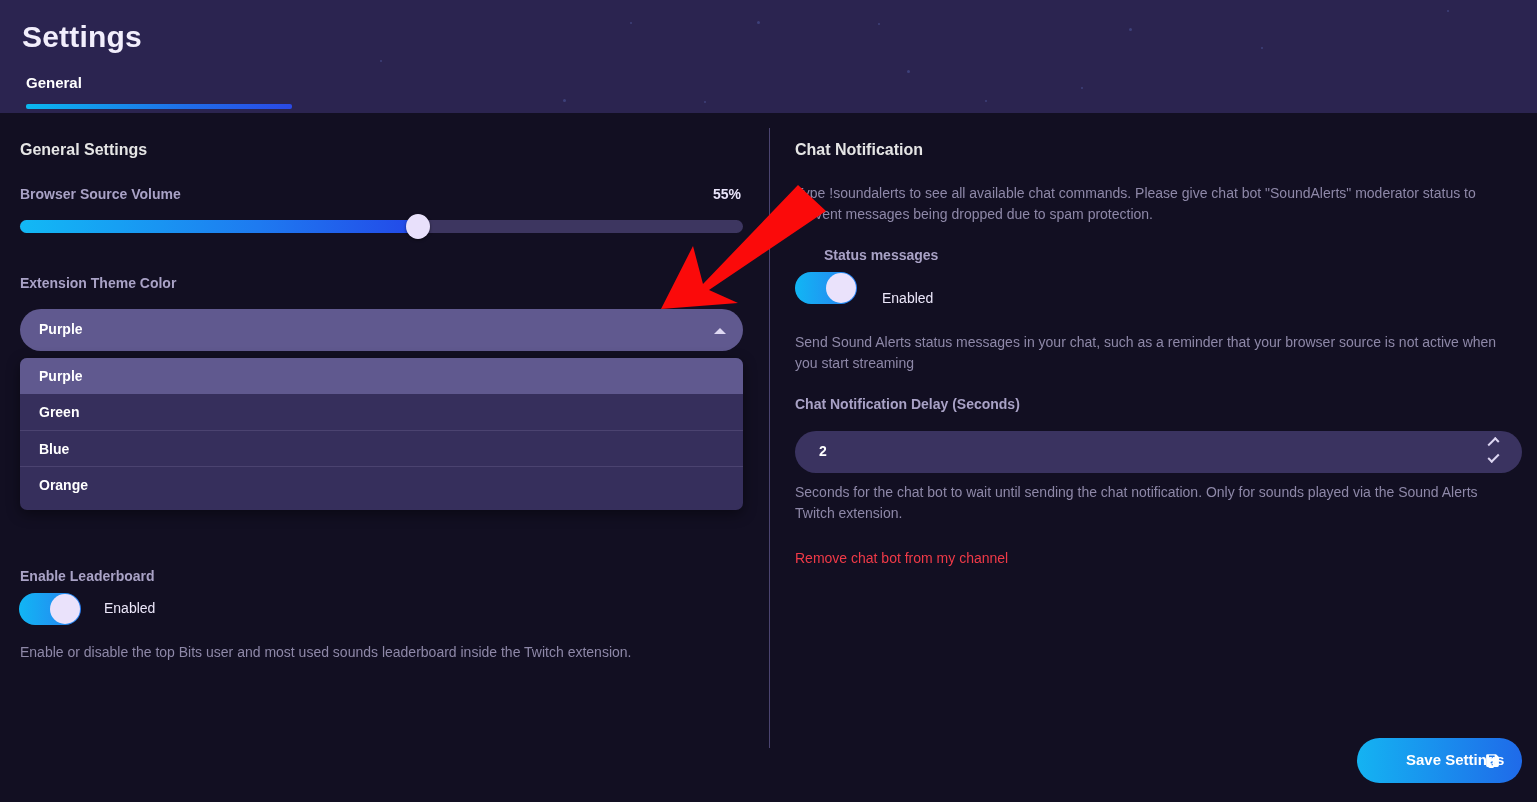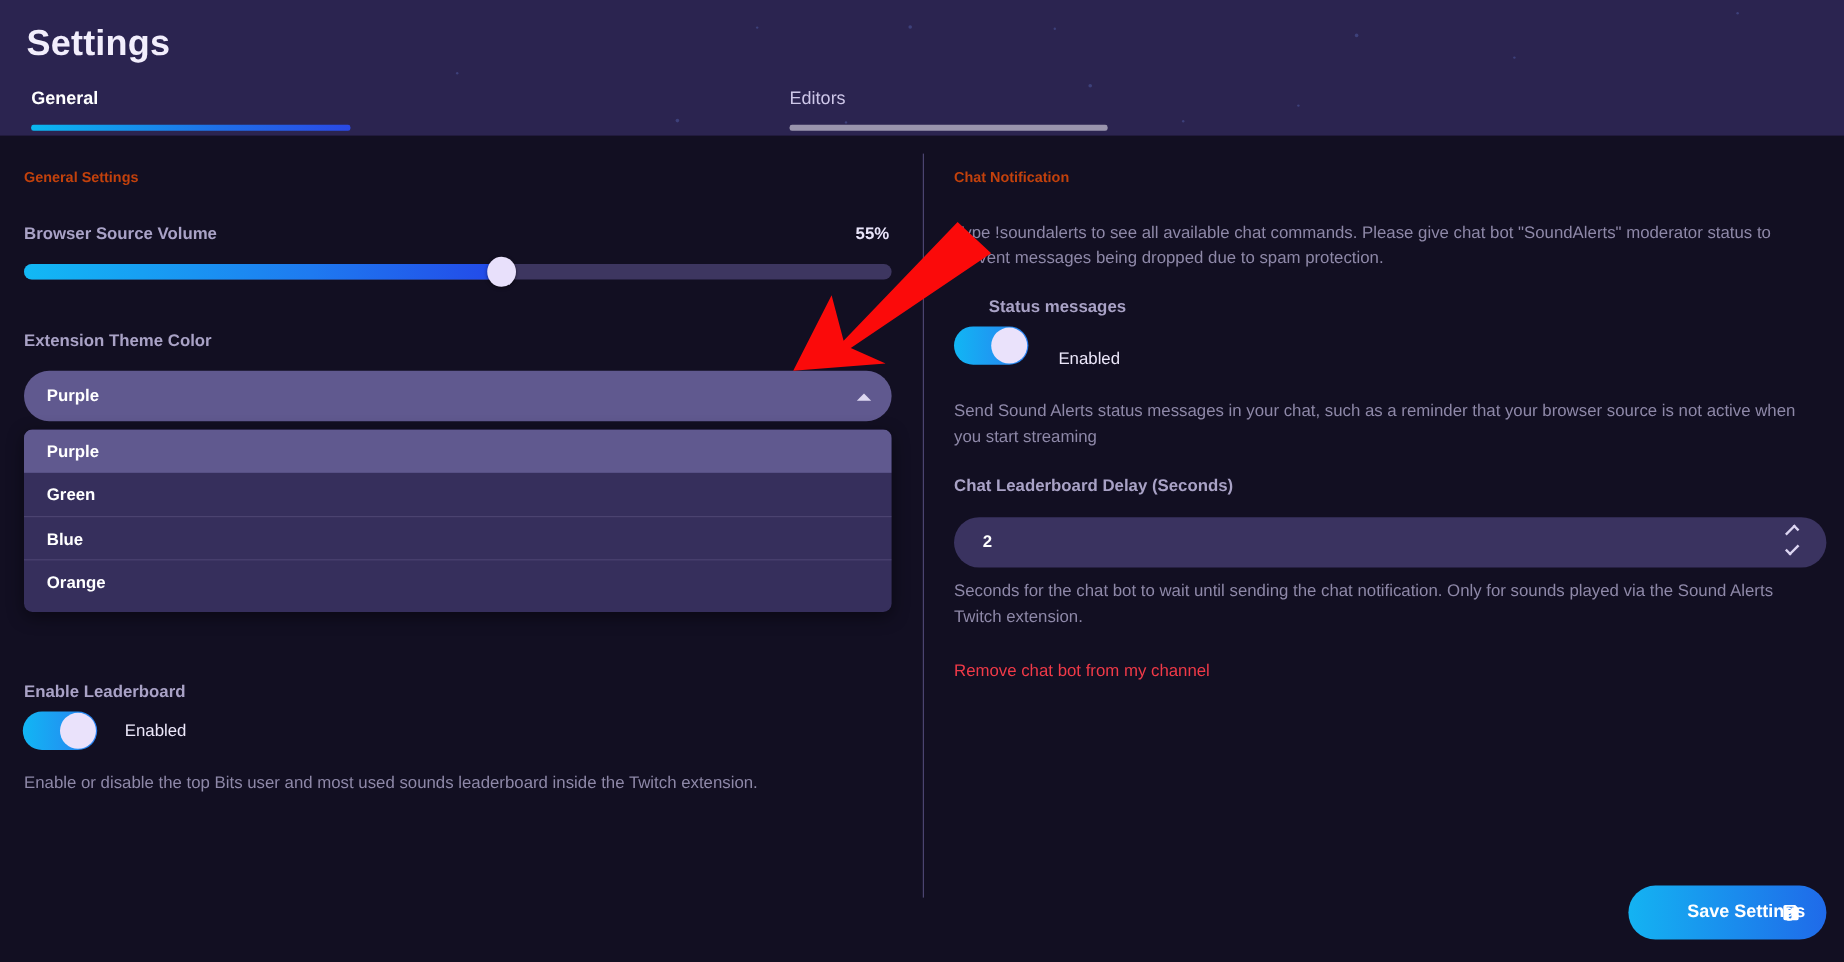--- a/index.html
+++ b/index.html
@@ -98,23 +98,23 @@
   .divider {
     position: absolute;
     left: 769px; top: 15px;
     width: 1px; height: 620px;
     background: #4b4470;
   }
 
   
   .col-title {
     position: absolute;
-    font-size: 12px;
-    font-weight: bold;
-    color: #c2410c;
+    font-size: 16px;
+    font-weight: bold;
+    color: #e5e5e5;
   }
 
   
   .field-label {
     position: absolute;
     font-size: 14px;
     font-weight: bold;
     color: #a9a2c6;
   }
   .help-text {
@@ -325,24 +325,20 @@
       <div class="star" style="left:1081px;top:87px;width:2px;height:2px;"></div>
     </div>
 
     <div class="page-title">Settings</div>
 
     <div class="tabs">
       <div class="tab active" id="tab0">
         <span class="tab-label">General</span>
         <span class="tab-underline"></span>
       </div>
-      <div class="tab" id="tab2">
-        <span class="tab-label">Editors</span>
-        <span class="tab-underline"></span>
-      </div>
     </div>
   </div>
 
   <div class="body-area">
 
     <div class="divider"></div>
 
     <div>
       <div class="col-title" style="left:20px;top:28px;">General Settings</div>
 
@@ -386,21 +382,21 @@
 
       <div class="field-label" style="left:824px;top:134px;">Status messages</div>
 
       <div class="toggle" style="left:795px;top:159px;">
         <span class="toggle-knob"></span>
       </div>
       <div class="toggle-state" style="left:882px;top:177px;">Enabled</div>
 
       <div class="help-text" style="left:795px;top:219px;width:722px;">Send Sound Alerts status messages in your chat, such as a reminder that your browser source is not active when you start streaming</div>
 
-      <div class="field-label" style="left:795px;top:283px;">Chat Leaderboard Delay (Seconds)</div>
+      <div class="field-label" style="left:795px;top:283px;">Chat Notification Delay (Seconds)</div>
 
       <div class="number-input">
         <span class="number-value">2</span>
         <span class="stepper">
           <span class="chev up"></span>
           <span class="chev down"></span>
         </span>
       </div>
 
       <div class="help-text" style="left:795px;top:369px;width:710px;">Seconds for the chat bot to wait until sending the chat notification. Only for sounds played via the Sound Alerts Twitch extension.</div>

